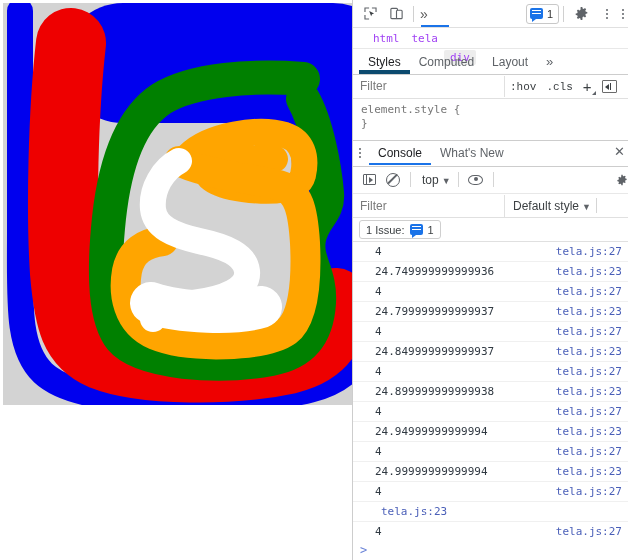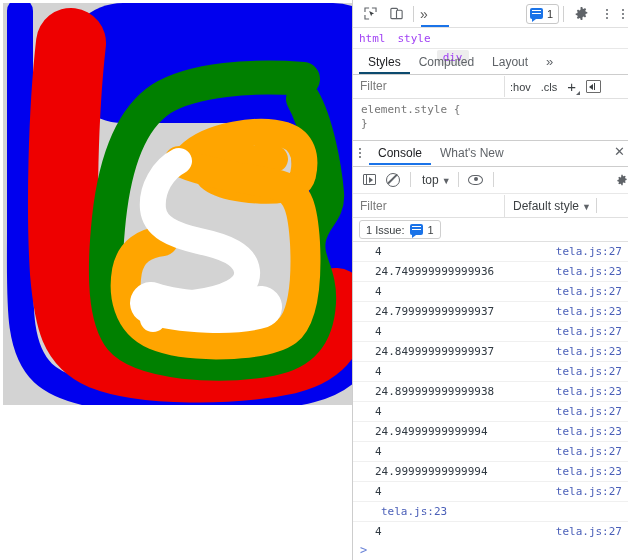--- a/index.html
+++ b/index.html
@@ -108,20 +108,21 @@
     background: #1a73e8;
   }
   .toolbar-divider {
     height: 1px; background: #e0e0e0; width: 100%;
   }
 
   
   .breadcrumb {
     display: flex; align-items: center;
     height: 20px;
+    padding-left: 14px;
     font-family: "DejaVu Sans Mono", monospace;
     font-size: 11px;
     background: #fff;
     border-bottom: 1px solid #e8e8e8;
   }
   .crumb {
     color: #a142f4;
     padding: 1px 6px;
     border-radius: 2px;
   }
@@ -138,21 +139,21 @@
   .pane-tab {
     padding: 0 9px;
     height: 24px;
     line-height: 24px;
     font-size: 12px;
     color: #5f6368;
     box-sizing: border-box;
   }
   .pane-tab.active {
     color: #202124;
-    border-bottom: 2px solid #0c4a6e;
+    border-bottom: 4px solid #0c4a6e;
   }
   .pane-tab.more { color: #5f6368; font-size: 13px; letter-spacing: -1px; }
 
   
   .styles-filter-row {
     display: flex; align-items: center;
     height: 23px;
     border-bottom: 1px solid #e0e0e0;
     background: #ffffff;
   }
@@ -163,21 +164,21 @@
     padding-left: 7px;
     color: #7a7a7a;
     font-size: 12px;
     border-right: 1px solid #e0e0e0;
     box-sizing: border-box;
   }
   .styles-ctl {
     font-size: 11px;
     color: #3c4043;
     padding: 0 5px;
-    font-family: Liberation Sans, sans-serif;
+    font-family: Liberation Mono, monospace;
   }
   .plus-btn {
     position: relative;
     font-size: 15px; color: #3c4043; padding: 0 3px 0 5px; line-height: 1;
   }
   .plus-btn::after {
     content: ""; position: absolute; right: -1px; bottom: -1px;
     border-left: 4px solid transparent;
     border-bottom: 4px solid #5f6368;
   }
@@ -449,21 +450,21 @@
         <span></span>
           <span></span>
           <span></span>
       </div>
       <div class="tab-underline-stub"></div>
     </div>
     <div class="toolbar-divider"></div>
 
     <div class="breadcrumb">
       <span class="crumb">html</span>
-      <span class="crumb">style</span>
+      <span class="crumb">tela</span>
       <span class="crumb selected">div</span>
     </div>
 
     <div class="styles-tabbar">
       <div class="pane-tab active">Styles</div>
       <div class="pane-tab">Computed</div>
       <div class="pane-tab">Layout</div>
       <div class="pane-tab more">»</div>
     </div>
 

